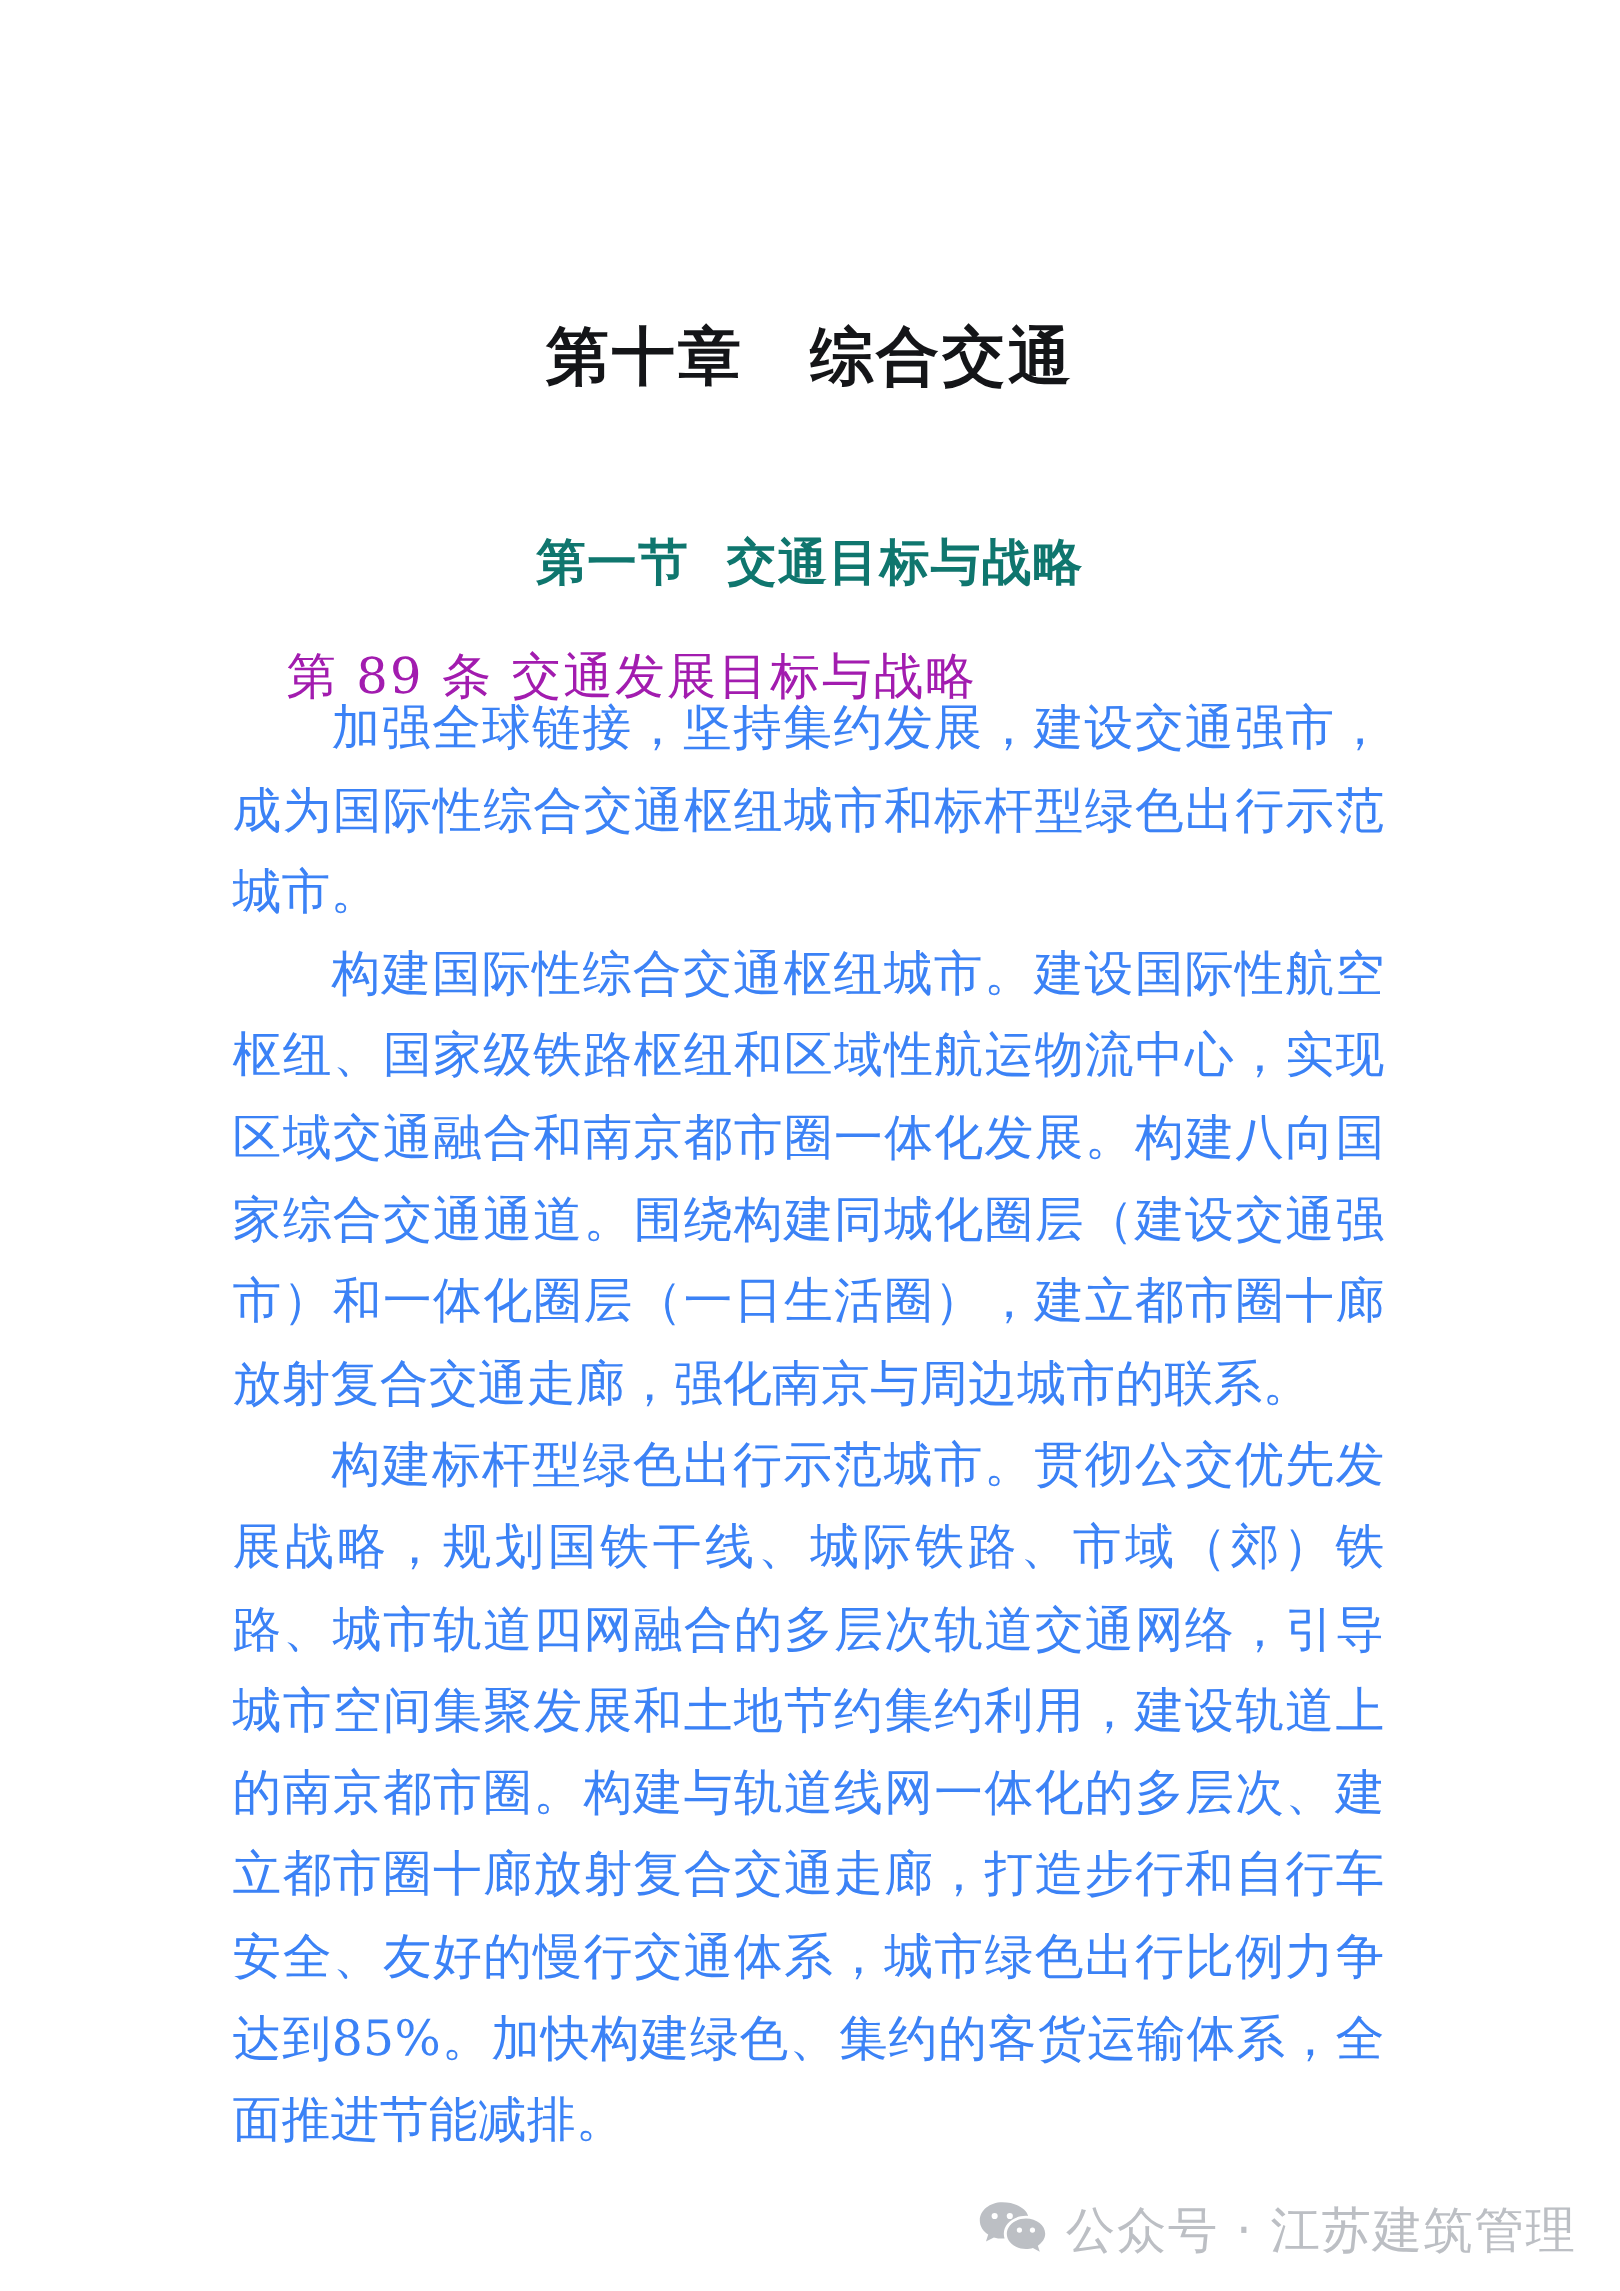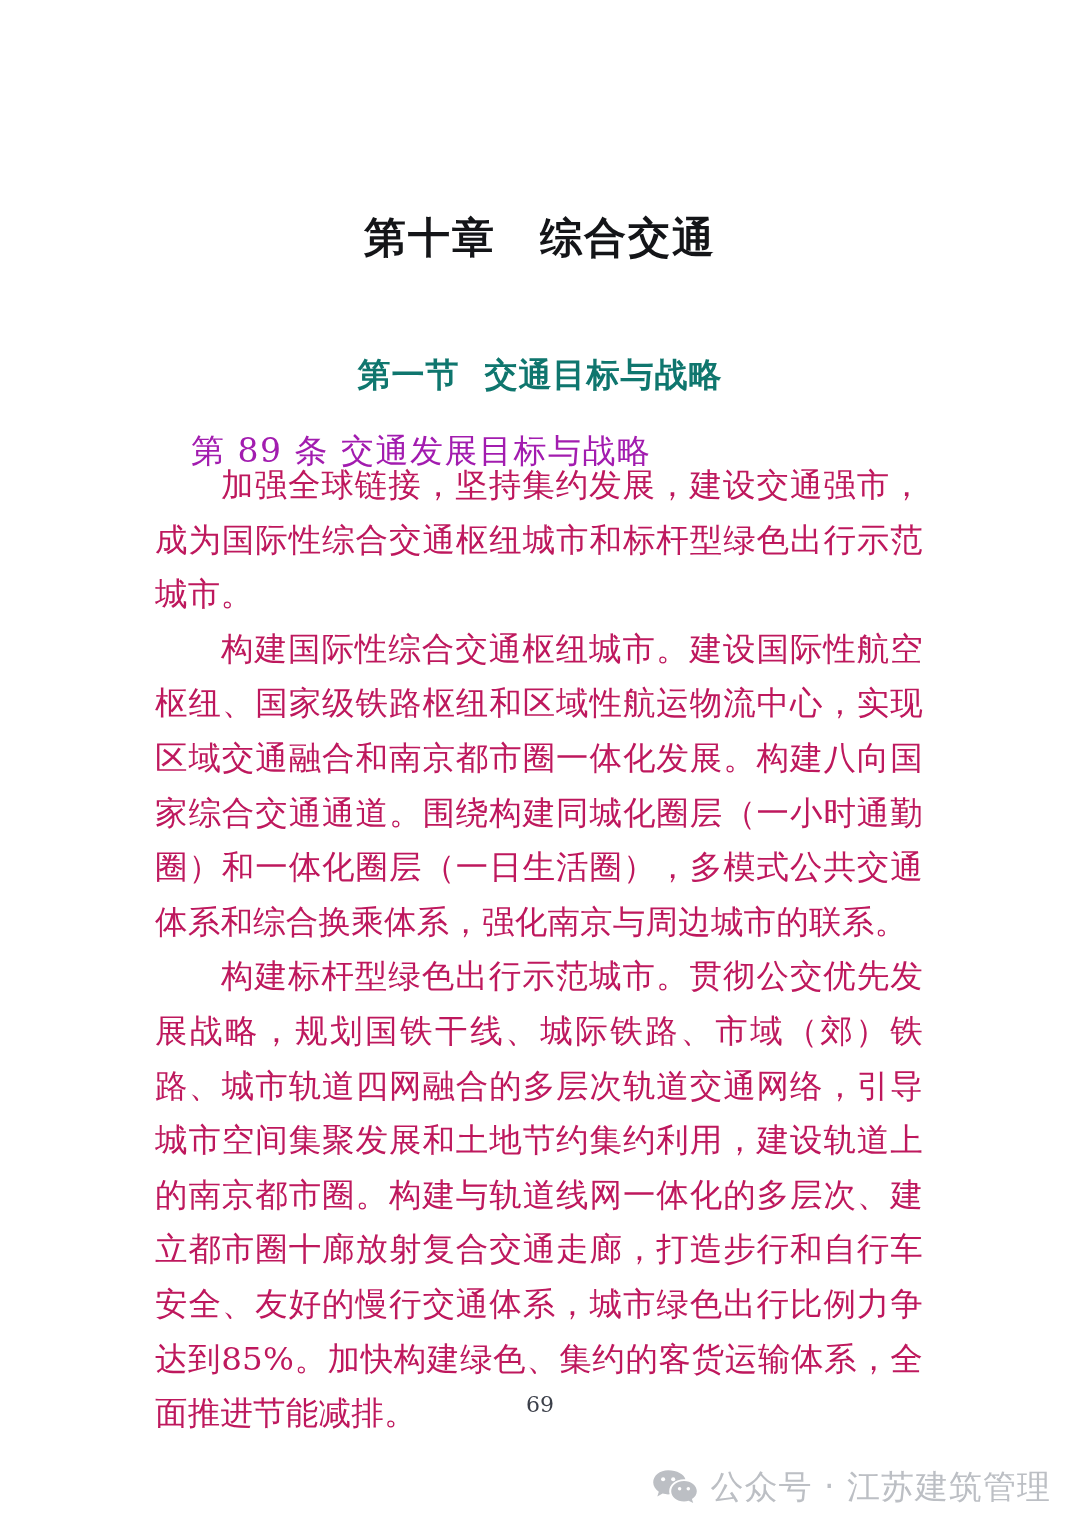--- a/index.html
+++ b/index.html
@@ -72,21 +72,21 @@
   .body-block {
     position: absolute;
     top: 458px;
     left: 155px;
     width: 768px;
   }
   .para {
     font-family: "DejaVu Serif", "Liberation Serif", serif;
     font-size: 32.5px;
     line-height: 54.6px;
-    color: #be185d;
+    color: #3b82f6;
     text-align: justify;
     text-align-last: left;
     text-justify: inter-character;
     text-indent: 66px;
     margin: 0 0 0 0;
     letter-spacing: 0.2px;
     word-break: break-all;
   }
 
   
@@ -101,21 +101,21 @@
     line-height: 30px;
     color: #3b3f49;
   }
 
   
   .watermark {
     position: absolute;
     top: 1466px;
     right: 28px;
     display: flex;
-    align-items: flex-end;
+    align-items: flex-start;
     gap: 13px;
   }
   .wechat-icon {
     display: block;
     width: 46px;
     height: 40px;
     flex: none;
   }
   .watermark-text {
     font-family: "DejaVu Sans", "Liberation Sans", sans-serif;
@@ -132,25 +132,24 @@
 <div class="page">
 
   <h1 class="chapter-title">第十章　综合交通</h1>
 
   <h2 class="section-heading">第一节  交通目标与战略</h2>
 
   <h3 class="article-heading">第 89 条 交通发展目标与战略</h3>
 
   <div class="body-block">
     <p class="para">加强全球链接，坚持集约发展，建设交通强市，成为国际性综合交通枢纽城市和标杆型绿色出行示范城市。</p>
-    <p class="para">构建国际性综合交通枢纽城市。建设国际性航空枢纽、国家级铁路枢纽和区域性航运物流中心，实现区域交通融合和南京都市圈一体化发展。构建八向国家综合交通通道。围绕构建同城化圈层（一小时通勤圈）和一体化圈层（一日生活圈），多模式公共交通体系和综合换乘体系，强化南京与周边城市的联系。</p>
+    <p class="para">构建国际性综合交通枢纽城市。建设国际性航空枢纽、国家级铁路枢纽和区域性航运物流中心，实现区域交通融合和南京都市圈一体化发展。构建八向国家综合交通通道。围绕构建同城化圈层（建设交通强市）和一体化圈层（一日生活圈），建立都市圈十廊放射复合交通走廊，强化南京与周边城市的联系。</p>
     <p class="para">构建标杆型绿色出行示范城市。贯彻公交优先发展战略，规划国铁干线、城际铁路、市域（郊）铁路、城市轨道四网融合的多层次轨道交通网络，引导城市空间集聚发展和土地节约集约利用，建设轨道上的南京都市圈。构建与轨道线网一体化的多层次、建立都市圈十廊放射复合交通走廊，打造步行和自行车安全、友好的慢行交通体系，城市绿色出行比例力争达到85%。加快构建绿色、集约的客货运输体系，全面推进节能减排。</p>
   </div>
 
-  <div class="page-number">69</div>
 
   <div class="watermark">
     <svg class="wechat-icon" viewBox="0 0 46 40" aria-hidden="true">
       <g fill="#bcbfc4">
         <path d="M16.2 2.2C7.9 2.2 1.2 7.6 1.2 14.3c0 3.8 2.2 7.2 5.6 9.4L5.3 28.4l5.3-2.8c1.8.5 3.7.8 5.6.8.5 0 1 0 1.5-.1-.3-1-.5-2-.5-3.1 0-6.6 6.6-12 14.7-12 .5 0 1 0 1.5.1C32.2 6.2 24.9 2.2 16.2 2.2z"></path>
         <circle cx="11.1" cy="11.3" r="2.05" fill="#ffffff"></circle>
         <circle cx="21.2" cy="11.3" r="2.05" fill="#ffffff"></circle>
         <path d="M44.8 23.2c0-5.6-5.7-10.2-12.8-10.2s-12.8 4.6-12.8 10.2S24.9 33.4 32 33.4c1.6 0 3.2-.2 4.6-.7l4.6 2.4-1.3-4c2.9-1.9 4.9-4.7 4.9-7.9z"></path>
         <circle cx="27.6" cy="20.7" r="1.75" fill="#ffffff"></circle>
         <circle cx="36.3" cy="20.7" r="1.75" fill="#ffffff"></circle>

